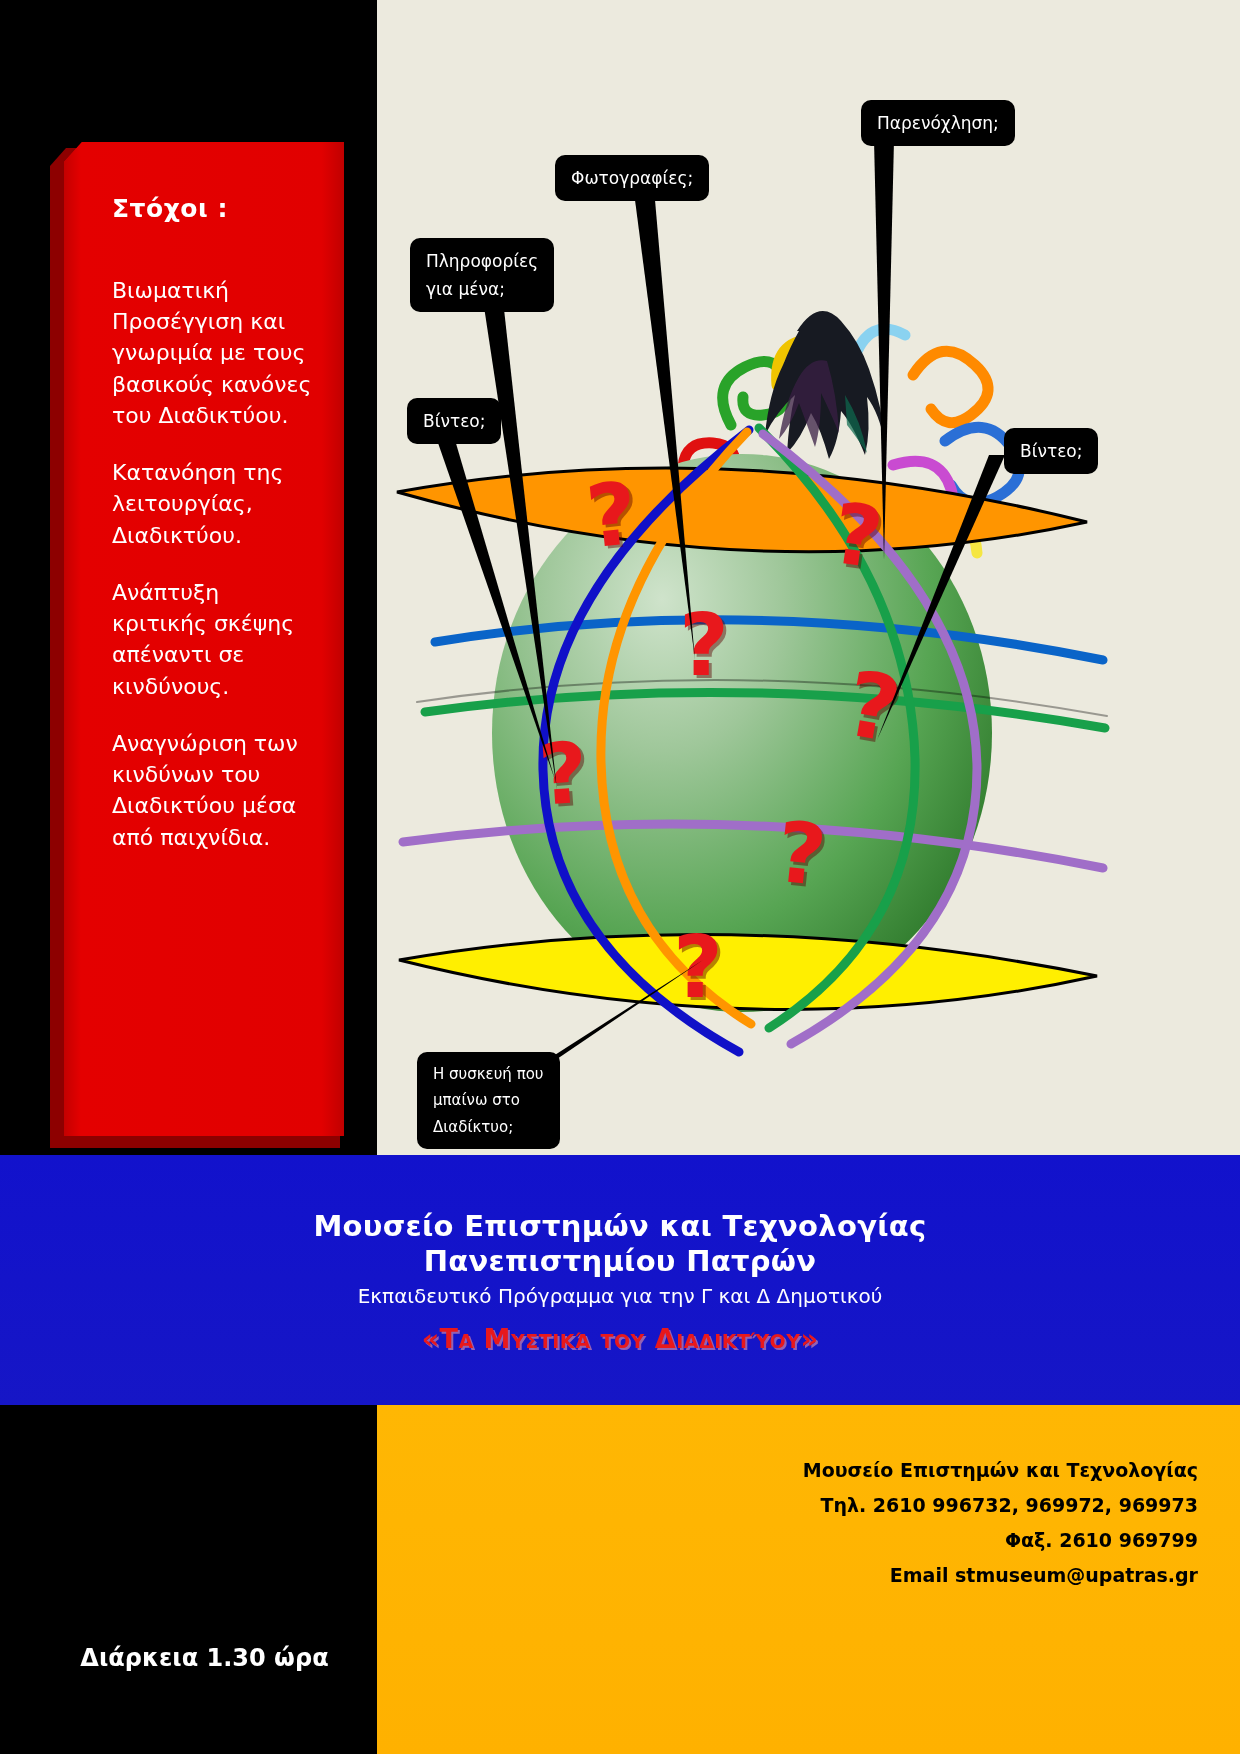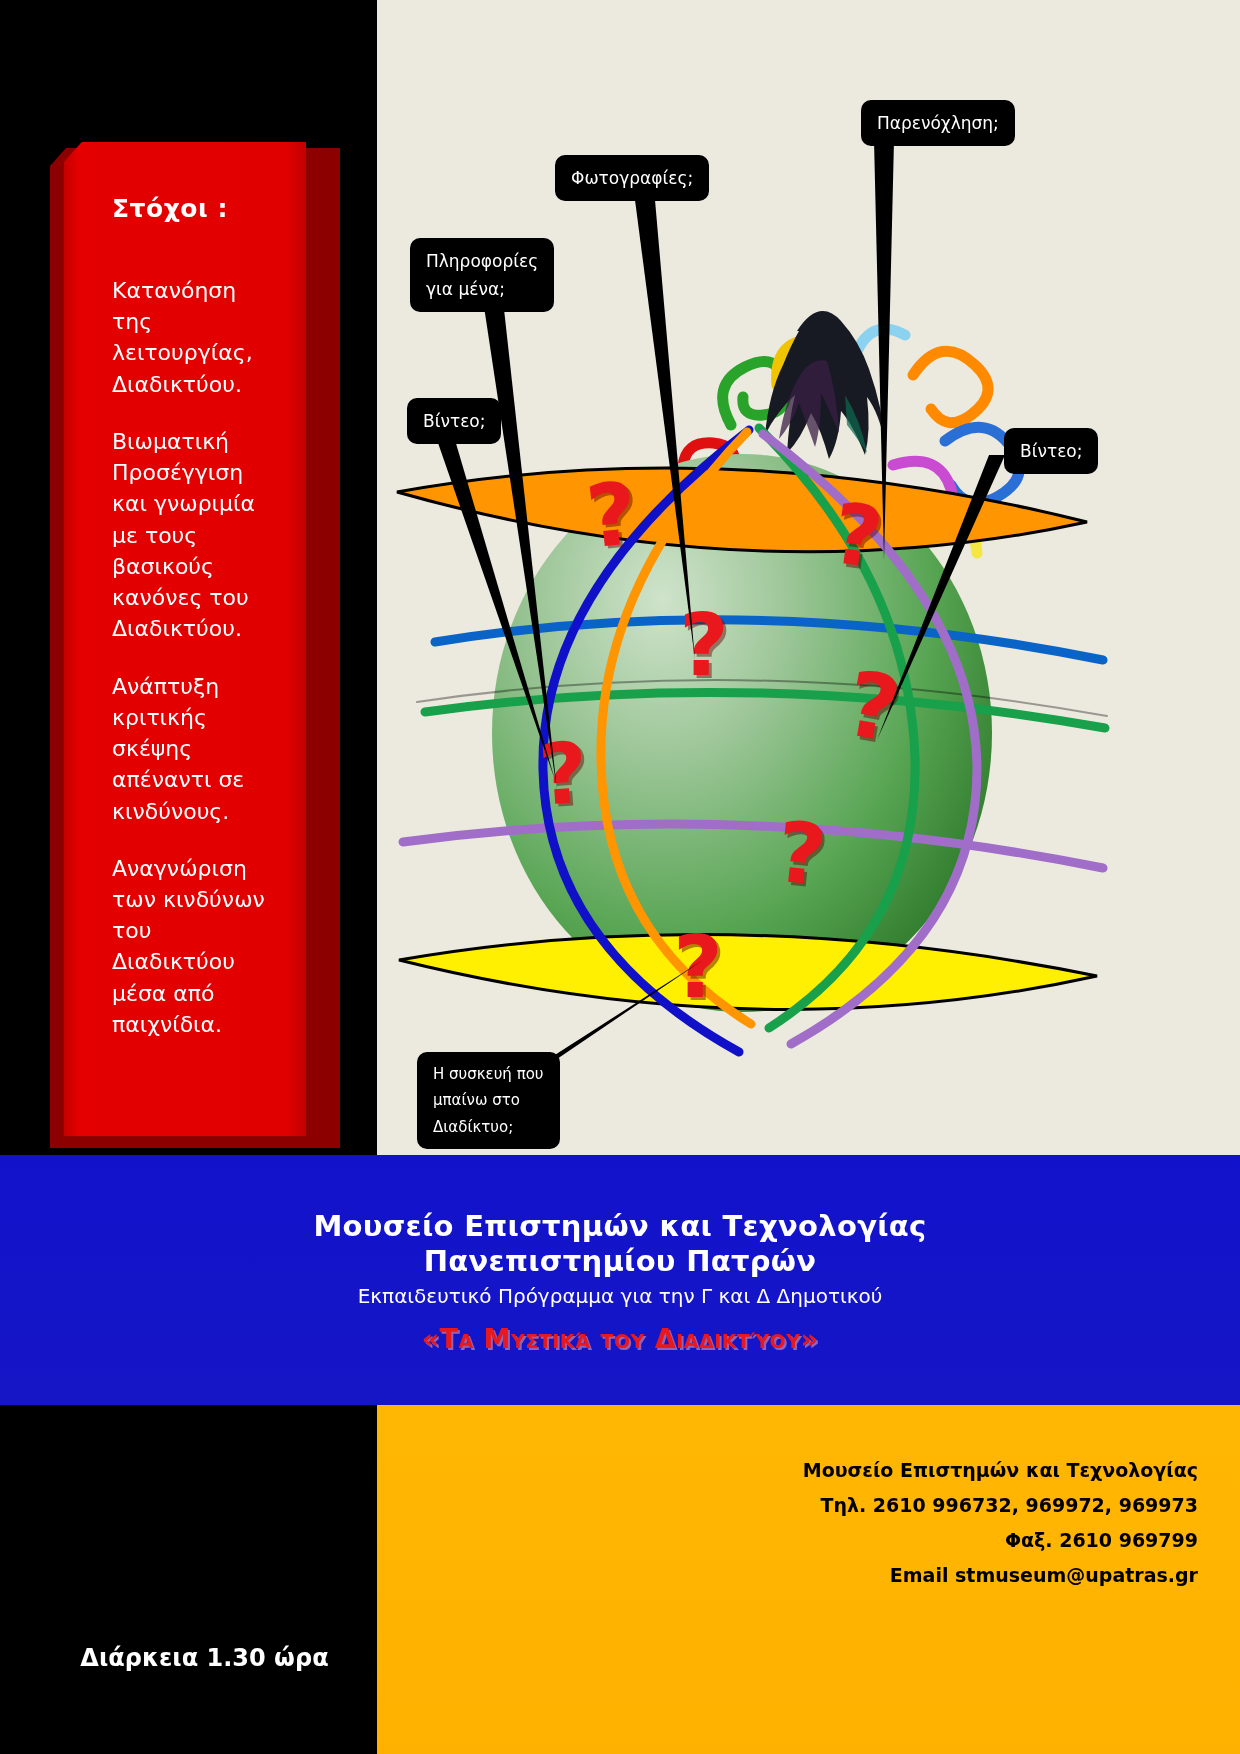--- a/index.html
+++ b/index.html
@@ -19,21 +19,21 @@
     position:absolute; left:0; top:0; width:377px; height:1155px; background:#000;
   }
 
   
   .red-shadow{
     position:absolute; left:50px; top:148px; width:290px; height:1000px;
     background:#8d0000;
     clip-path:polygon(0 18px, 16px 0, 100% 0, 100% 100%, 0 100%);
   }
   .red-panel{
-    position:absolute; left:64px; top:142px; width:242px; height:994px;
+    position:absolute; left:64px; top:142px; width:280px; height:994px;
     background:#e00000;
     background-image:linear-gradient(90deg,#c40000 0%,#e40000 6%,#e10000 92%,#c00000 100%);
     clip-path:polygon(0 20px, 18px 0, 100% 0, 100% 100%, 0 100%);
   }
   .red-panel .inner{
     padding:52px 26px 10px 48px;
     color:#fff;
   }
   .objectives-title{
     font-size:25px; font-weight:bold; letter-spacing:0.5px;
@@ -207,22 +207,22 @@
     <div class="bubble" style="left:40px; top:1052px; font-size:15px; line-height:1.75;">Η συσκευή που
 μπαίνω  στο
 Διαδίκτυο;</div>
   </div>
 
   <div class="red-shadow"></div>
   <div class="red-panel">
     <div class="inner">
       <div class="objectives-title">Στόχοι :</div>
       <div class="objectives-list">
+        <p>Βιωματική Προσέγγιση και γνωριμία με τους βασικούς κανόνες του Διαδικτύου.</p>
         <p>Κατανόηση της λειτουργίας, Διαδικτύου.</p>
-        <p>Βιωματική Προσέγγιση και γνωριμία με τους βασικούς κανόνες του Διαδικτύου.</p>
         <p>Ανάπτυξη κριτικής σκέψης απέναντι σε κινδύνους.</p>
         <p>Αναγνώριση των  κινδύνων του Διαδικτύου μέσα από παιχνίδια.</p>
       </div>
     </div>
   </div>
 
   <div class="blue-band">
     <h1>
       <span>Μουσείο  Επιστημών και Τεχνολογίας</span><br>
       <span>Πανεπιστημίου Πατρών</span>

